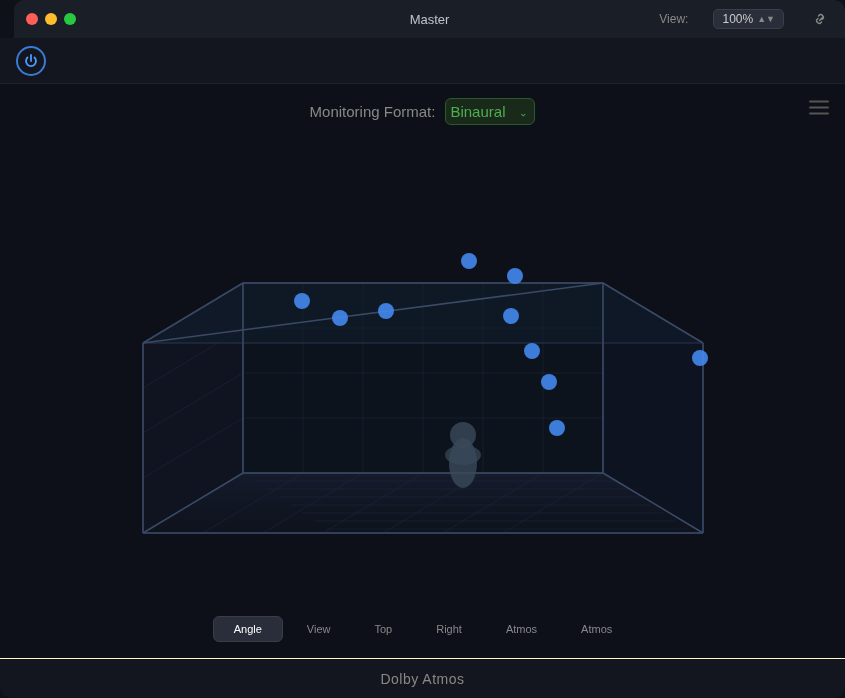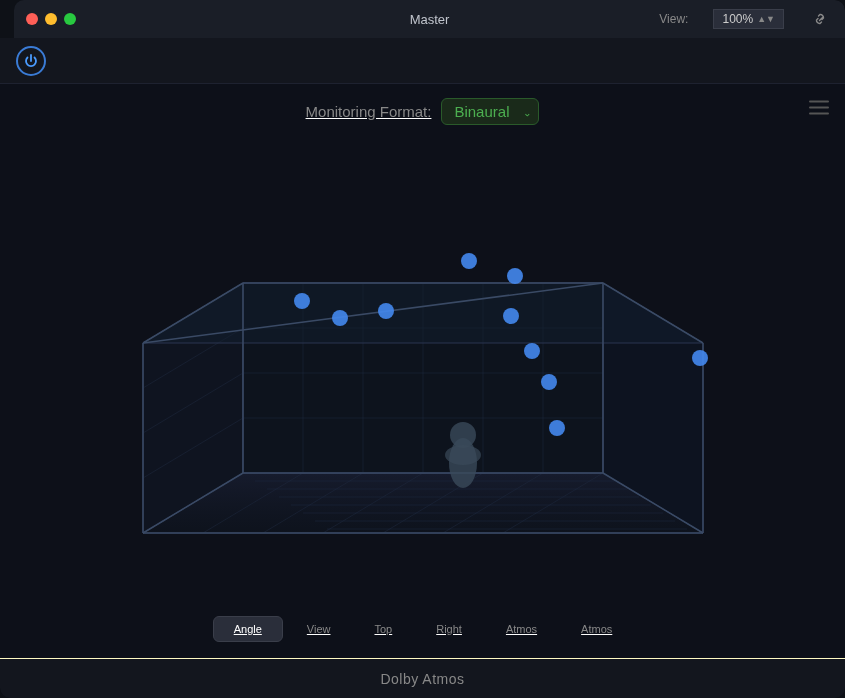--- a/index.html
+++ b/index.html
@@ -59,21 +59,21 @@
     }
 
     .view-label {
       font-size: 12px;
       color: #888;
     }
 
     .view-zoom {
       background: #2a2e3a;
       border: 1px solid #3a3e4a;
-      border-radius: 0;
+      border-radius: 5px;
       color: #ccc;
       font-size: 12px;
       padding: 2px 8px;
       display: flex;
       align-items: center;
       gap: 4px;
       cursor: pointer;
     }
 
     .link-icon {
@@ -125,21 +125,21 @@
       color: #888;
     }
 
     .monitoring-select {
       background: #1a2a1a;
       border: 1px solid #2a5a2a;
       border-radius: 6px;
       color: #4caf50;
       font-size: 15px;
       font-weight: 500;
-      padding: 4px 28px 4px 12px;
+      padding: 4px 28px 4px 4px;
       cursor: pointer;
       appearance: none;
       -webkit-appearance: none;
       position: relative;
     }
 
     .monitoring-select-wrapper {
       position: relative;
       display: inline-block;
     }
@@ -236,21 +236,20 @@
       height: calc(698px - 38px - 46px - 40px);
       display: flex;
       flex-direction: column;
     }
 
     .middle-section {
       flex: 1;
       background: #0d1019;
       display: flex;
       flex-direction: column;
-      text-decoration: underline;
     }
   </style>
 </head>
 <body>
 
 <div class="title-bar">
   <div class="traffic-lights">
     <div class="traffic-light tl-close"></div>
     <div class="traffic-light tl-minimize"></div>
     <div class="traffic-light tl-maximize"></div>

